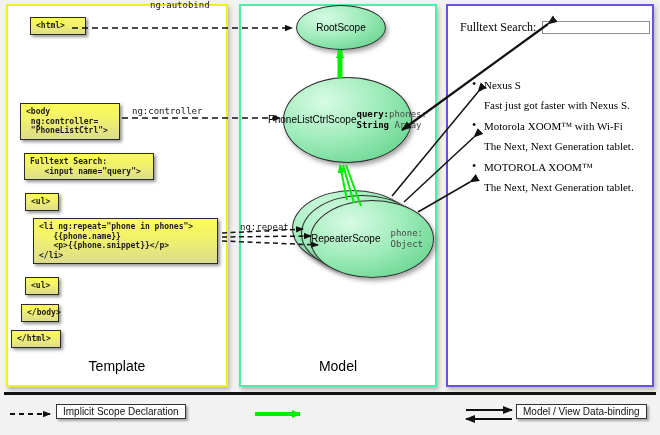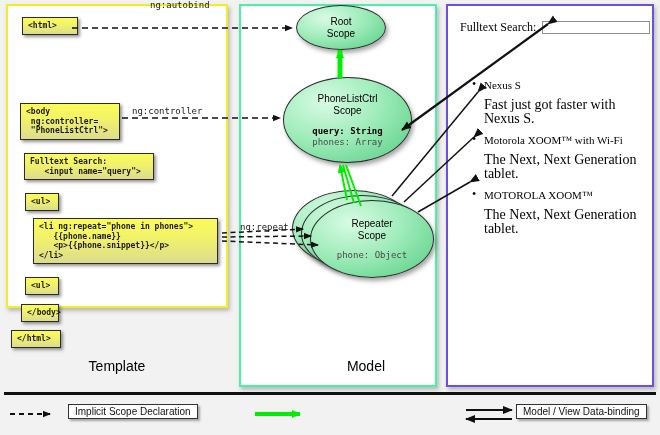--- a/index.html
+++ b/index.html
@@ -11,21 +11,21 @@
     position:relative;
   }
   #root{position:absolute;left:0;top:0;width:660px;height:435px;}
 
   
   .panel{position:absolute;background:#ffffff;box-sizing:border-box;}
   .panel-label{
     position:absolute;width:100%;text-align:center;
     font-size:14px;color:#000;font-family:"Liberation Sans",sans-serif;
   }
-  #panel-template{left:6px;top:4px;width:222px;height:304px;border:2px solid #f2ef1f;
+  #panel-template{left:6px;top:4px;width:222px;height:383px;border:2px solid #f2ef1f;
      box-shadow:2px 3px 4px rgba(120,120,120,.45);}
   #panel-model{left:239px;top:4px;width:198px;height:383px;border:2px solid #49f0a5;
      box-shadow:2px 3px 4px rgba(120,120,120,.45);}
   #panel-view{left:446px;top:4px;width:208px;height:383px;border:2px solid #6c4fe8;
      box-shadow:2px 3px 4px rgba(120,120,120,.45);}
 
   
   .codebox{
     position:absolute;box-sizing:border-box;
     border:1.5px solid #2b2b2b;
@@ -35,21 +35,21 @@
     font-size:8px;line-height:9.5px;color:#1a1a1a;
     padding:3px 5px;white-space:pre;font-weight:bold;
   }
 
   
   .scope{
     position:absolute;border-radius:50%;
     border:1.4px solid #2c2c2c;
     background:radial-gradient(ellipse at 32% 28%, #d8fbe4 0%, #9fecba 45%, #72d998 78%, #5fc98a 100%);
     box-shadow:2px 3px 4px rgba(80,80,80,.5);
-    display:flex;flex-direction:column;align-items:center;justify-content:center;
+    display:flex;flex-direction:row;align-items:center;justify-content:center;
     text-align:center;
   }
   .scope-title{font-size:10px;color:#000;line-height:12px;font-family:"Liberation Sans",sans-serif;}
   .scope-prop{font-family:"DejaVu Sans Mono","Liberation Mono",monospace;font-size:9px;line-height:11px;}
   .prop-bold{font-weight:bold;color:#000;}
   .prop-dim{color:#4a4a4a;}
 
   
   .conn-label{
     position:absolute;font-family:"DejaVu Sans Mono","Liberation Mono",monospace;
@@ -64,21 +64,21 @@
     box-sizing:border-box;
   }
   .view-list{position:absolute;left:22px;top:72px;width:180px;}
   .view-item{margin-bottom:7px;}
   .view-item-name{
     font-family:"Liberation Serif",serif;font-size:11px;color:#000;
     position:relative;padding-left:14px;line-height:14px;
   }
   .view-item-name .bullet{position:absolute;left:2px;top:-1px;font-size:12px;}
   .view-item-snippet{
-    font-family:"Liberation Serif",serif;font-size:14px;color:#000;
+    font-family:"Liberation Serif",serif;font-size:11px;color:#000;
     padding-left:14px;margin-top:6px;line-height:14px;
   }
 
   
   #legend-rule{position:absolute;left:4px;top:392px;width:652px;height:3px;background:#111;}
   .legend-item{position:absolute;top:404px;display:flex;align-items:center;}
   .legend-box{
     border:1.5px solid #333;background:#fdfdfd;
     box-shadow:1.5px 1.5px 2px rgba(90,90,90,.5);
     padding:1px 6px;font-size:10px;color:#111;
@@ -88,21 +88,21 @@
 </style>
 </head>
 <body>
 
 <div id="root">
 
   <div class="panel" id="panel-template">
     <div class="panel-label" style="left:0;top:352px;">Template</div>
   </div>
 
-  <div class="codebox" style="left:22px;top:17px;width:56px;">&lt;html&gt;</div>
+  <div class="codebox" style="left:30px;top:17px;width:56px;">&lt;html&gt;</div>
 
   <div class="codebox" style="left:20px;top:103px;width:100px;">&lt;body
  ng:controller=
  "PhoneListCtrl"&gt;</div>
 
   <div class="codebox" style="left:24px;top:153px;width:130px;">Fulltext Search:
    &lt;input name="query"&gt;</div>
 
   <div class="codebox" style="left:25px;top:193px;width:34px;">&lt;ul&gt;</div>
 
@@ -111,21 +111,21 @@
    &lt;p&gt;{{phone.snippet}}&lt;/p&gt;
 &lt;/li&gt;</div>
 
   <div class="codebox" style="left:25px;top:277px;width:34px;">&lt;ul&gt;</div>
 
   <div class="codebox" style="left:21px;top:304px;width:38px;">&lt;/body&gt;</div>
 
   <div class="codebox" style="left:11px;top:330px;width:50px;">&lt;/html&gt;</div>
 
   <div class="panel" id="panel-model">
-    <div class="panel-label" style="left:0;top:352px;margin-left:28px;">Model</div>
+    <div class="panel-label" style="left:0;top:352px;">Model</div>
   </div>
 
   <div class="scope" style="left:296px;top:5px;width:88px;height:43px;">
     <div class="scope-title">Root</div>
     <div class="scope-title">Scope</div>
   </div>
 
   <div class="scope" style="left:283px;top:77px;width:127px;height:84px;">
     <div class="scope-title">PhoneListCtrl</div>
     <div class="scope-title">Scope</div>
@@ -213,20 +213,20 @@
     <line x1="470" y1="182" x2="418" y2="212" stroke="#111" stroke-width="1.5" marker-start="url(#ah-black-big)"></line>
 
     <line x1="10" y1="414" x2="50" y2="414" stroke="#111" stroke-width="2" stroke-dasharray="5,4" marker-end="url(#ah-black)"></line>
     <line x1="255" y1="414" x2="300" y2="414" stroke="#00ee00" stroke-width="4" marker-end="url(#ah-green)"></line>
     <line x1="466" y1="410" x2="512" y2="410" stroke="#111" stroke-width="2.2" marker-end="url(#ah-black-big)"></line>
     <line x1="512" y1="419" x2="466" y2="419" stroke="#111" stroke-width="2.2" marker-end="url(#ah-black-big)"></line>
   </svg>
 
   <div id="legend-rule"></div>
 
-  <div class="legend-item" style="left:68px;">
+  <div class="legend-item" style="left:56px;">
     <span class="legend-box">Implicit Scope Declaration</span>
   </div>
   <div class="legend-item" style="left:516px;">
     <span class="legend-box">Model / View Data-binding</span>
   </div>
 
 </div>
 
 </body></html>

